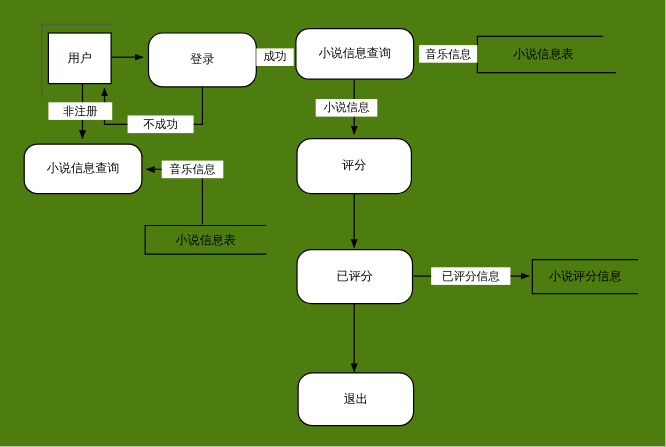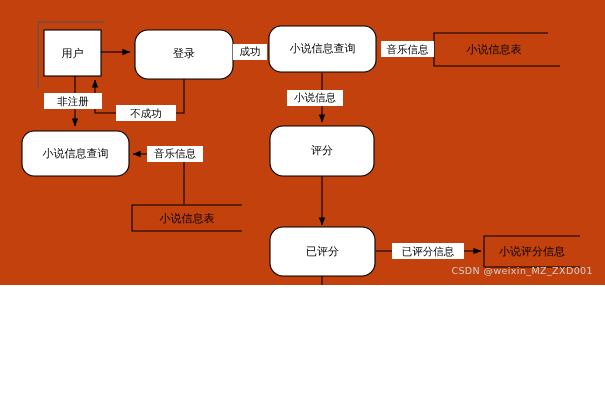--- a/index.html
+++ b/index.html
@@ -6,22 +6,22 @@
     margin: 0;
     padding: 0;
     background: #ffffff;
   }
   body {
     font-family: "DejaVu Sans", "Liberation Sans", sans-serif;
   }
   #canvas {
     position: relative;
     width: 605px;
-    height: 285px;
-    background: #c2410c;
+    height: 406px;
+    background: #4d7c0f;
     overflow: hidden;
   }
   svg#diagram {
     position: absolute;
     left: 0;
     top: 0;
     width: 605px;
     height: 406px;
   }
   .node-text {
@@ -213,15 +213,14 @@
       <text class="edge-label" x="315" y="98">小说信息</text>
     </g>
 
     <g>
       <rect x="392" y="243" width="72" height="16" fill="#ffffff"></rect>
       <text class="edge-label" x="428" y="251.5">已评分信息</text>
     </g>
 
   </svg>
 
-  <div class="watermark">CSDN @weixin_MZ_ZXD001</div>
 
 </div>
 
 </body></html>

